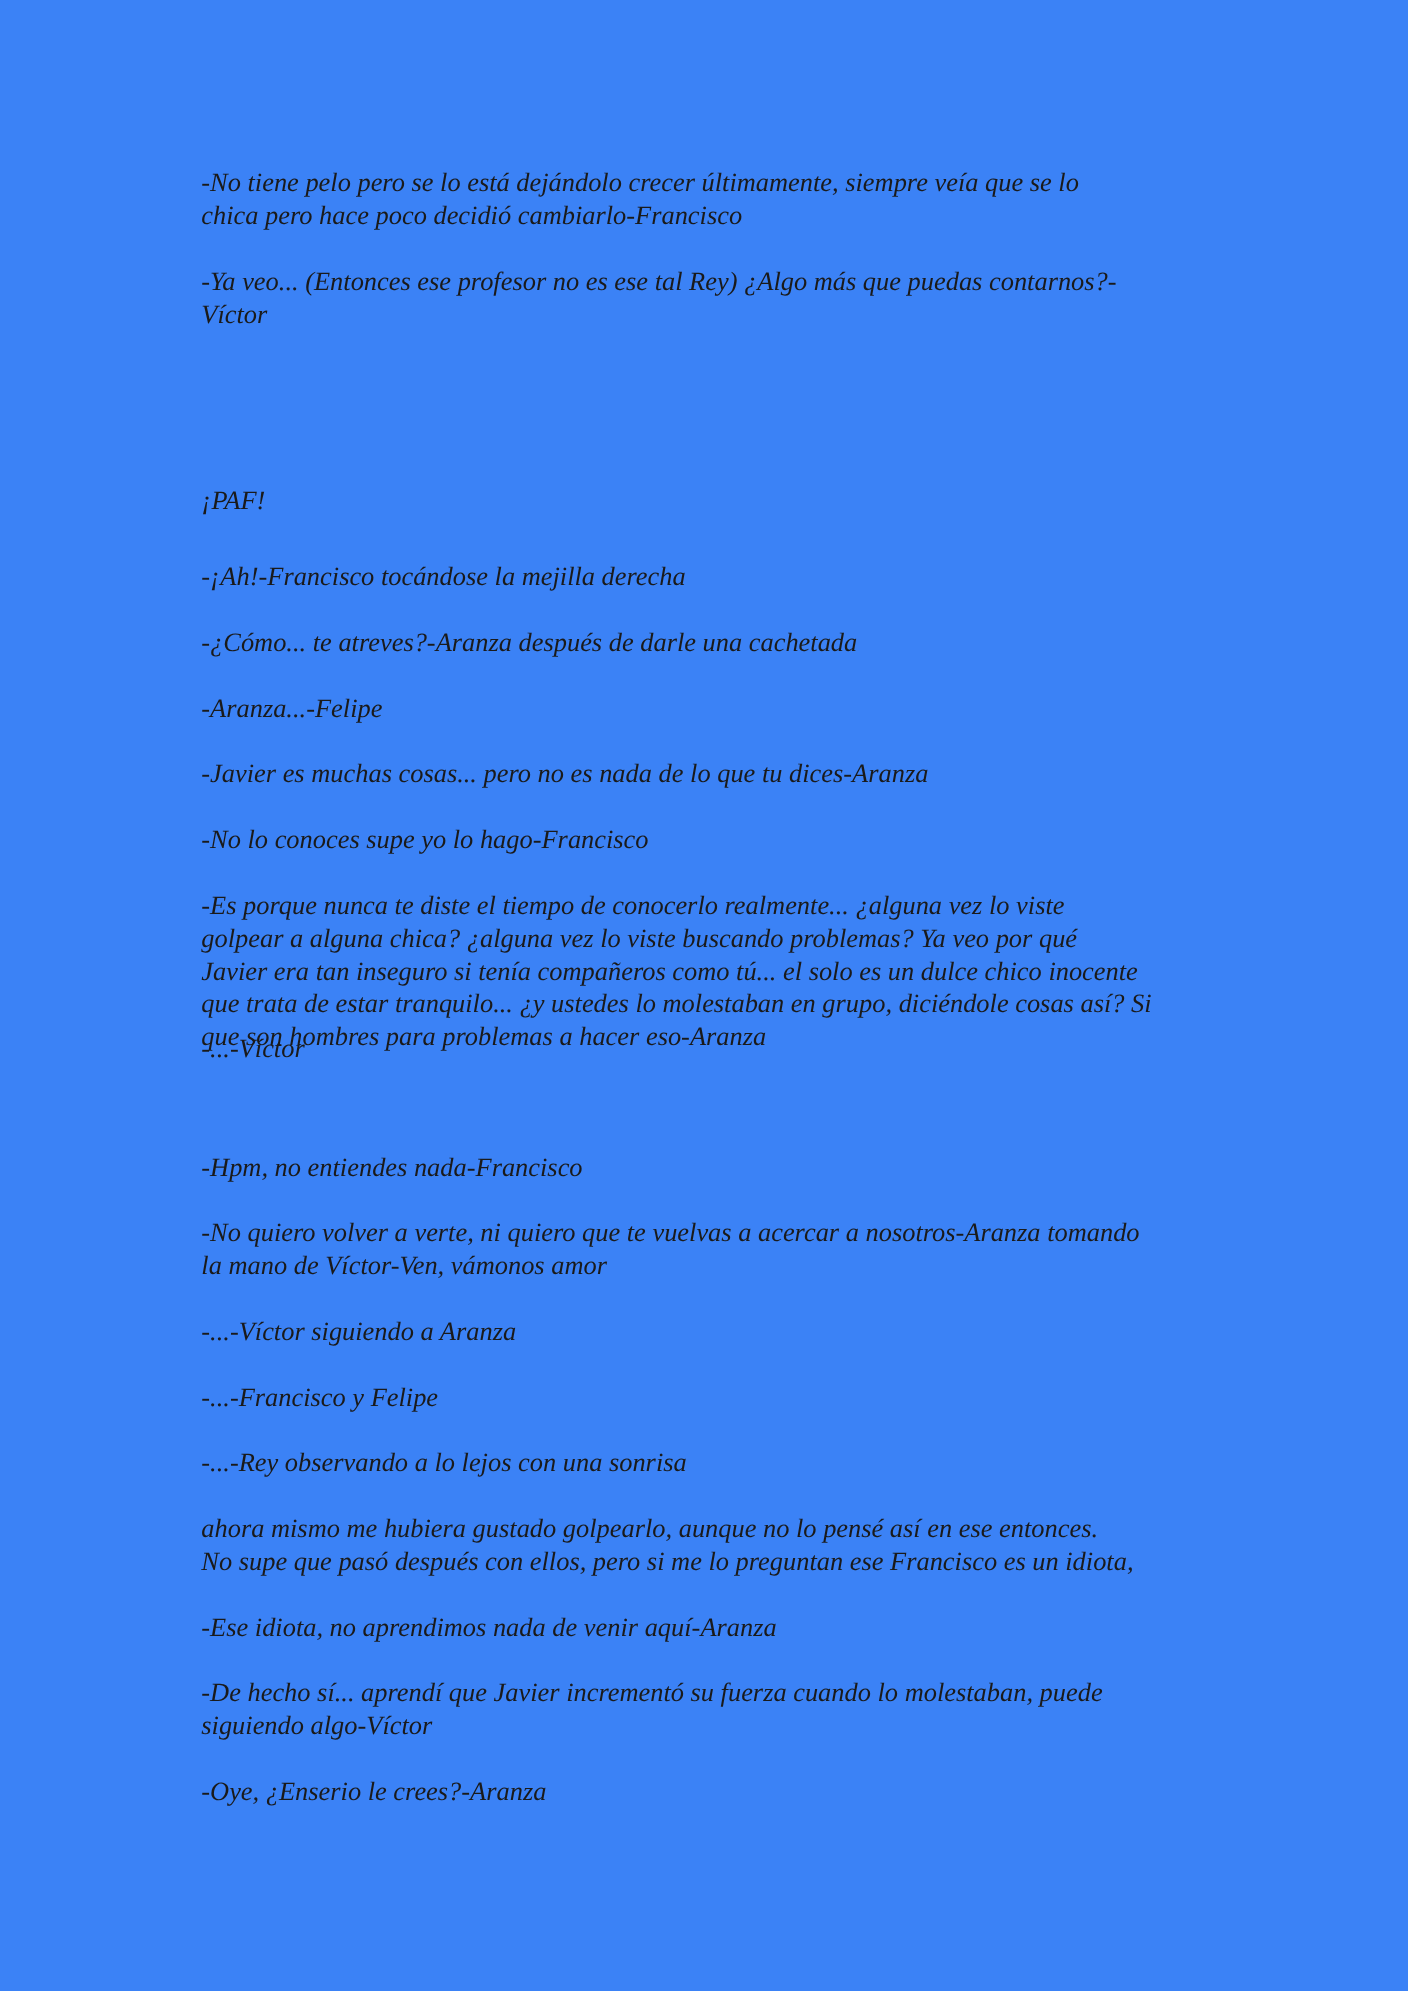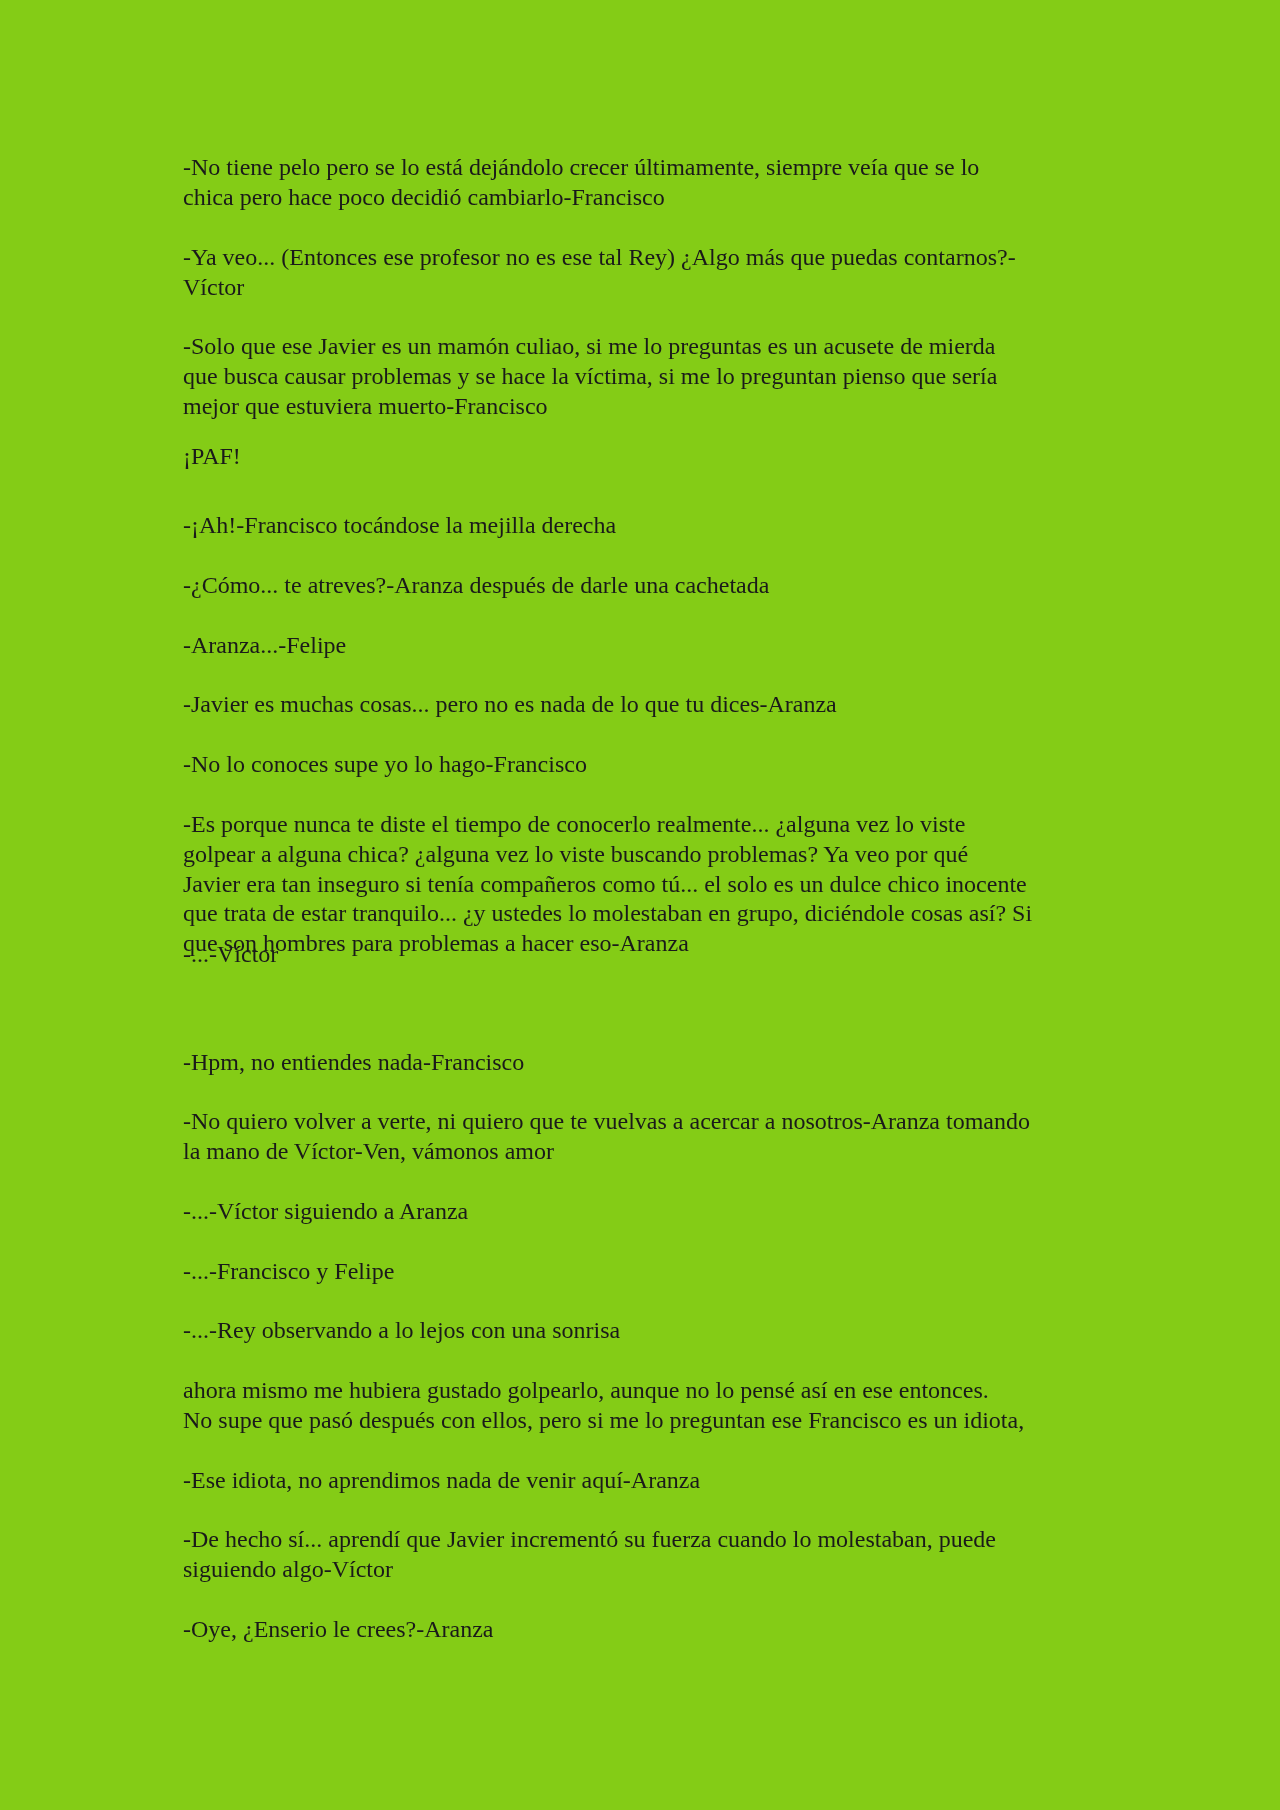--- a/index.html
+++ b/index.html
@@ -12,21 +12,22 @@
       height: 1810px;
       position: relative;
       overflow: hidden;
     }
     .page {
       position: absolute;
       left: 0;
       top: 0;
       width: 1280px;
       height: 1810px;
-      background: #84cc16;
+      background: #3b82f6;
+      font-style: italic;
     }
     .para {
       position: absolute;
       left: 183px;
       width: 920px;
       margin: 0;
       font-family: "Liberation Serif", "DejaVu Serif", serif;
       font-size: 24px;
       line-height: 29.8px;
       color: #1a1a1a;
@@ -44,25 +45,20 @@
   <p class="para" style="top:153px;">
     <span class="line">-No tiene pelo pero se lo está dejándolo crecer últimamente, siempre veía que se lo</span>
     <span class="line">chica pero hace poco decidió cambiarlo-Francisco</span>
   </p>
 
   <p class="para" style="top:243px;">
     <span class="line">-Ya veo... (Entonces ese profesor no es ese tal Rey) ¿Algo más que puedas contarnos?-</span>
     <span class="line">Víctor</span>
   </p>
 
-  <p class="para" style="top:332px;">
-    <span class="line">-Solo que ese Javier es un mamón culiao, si me lo preguntas es un acusete de mierda</span>
-    <span class="line">que busca causar problemas y se hace la víctima, si me lo preguntan pienso que sería</span>
-    <span class="line">mejor que estuviera muerto-Francisco</span>
-  </p>
 
   <p class="para" style="top:442px;">
     <span class="line">¡PAF!</span>
   </p>
 
   <p class="para" style="top:511px;">
     <span class="line">-¡Ah!-Francisco tocándose la mejilla derecha</span>
   </p>
 
   <p class="para" style="top:571px;">

